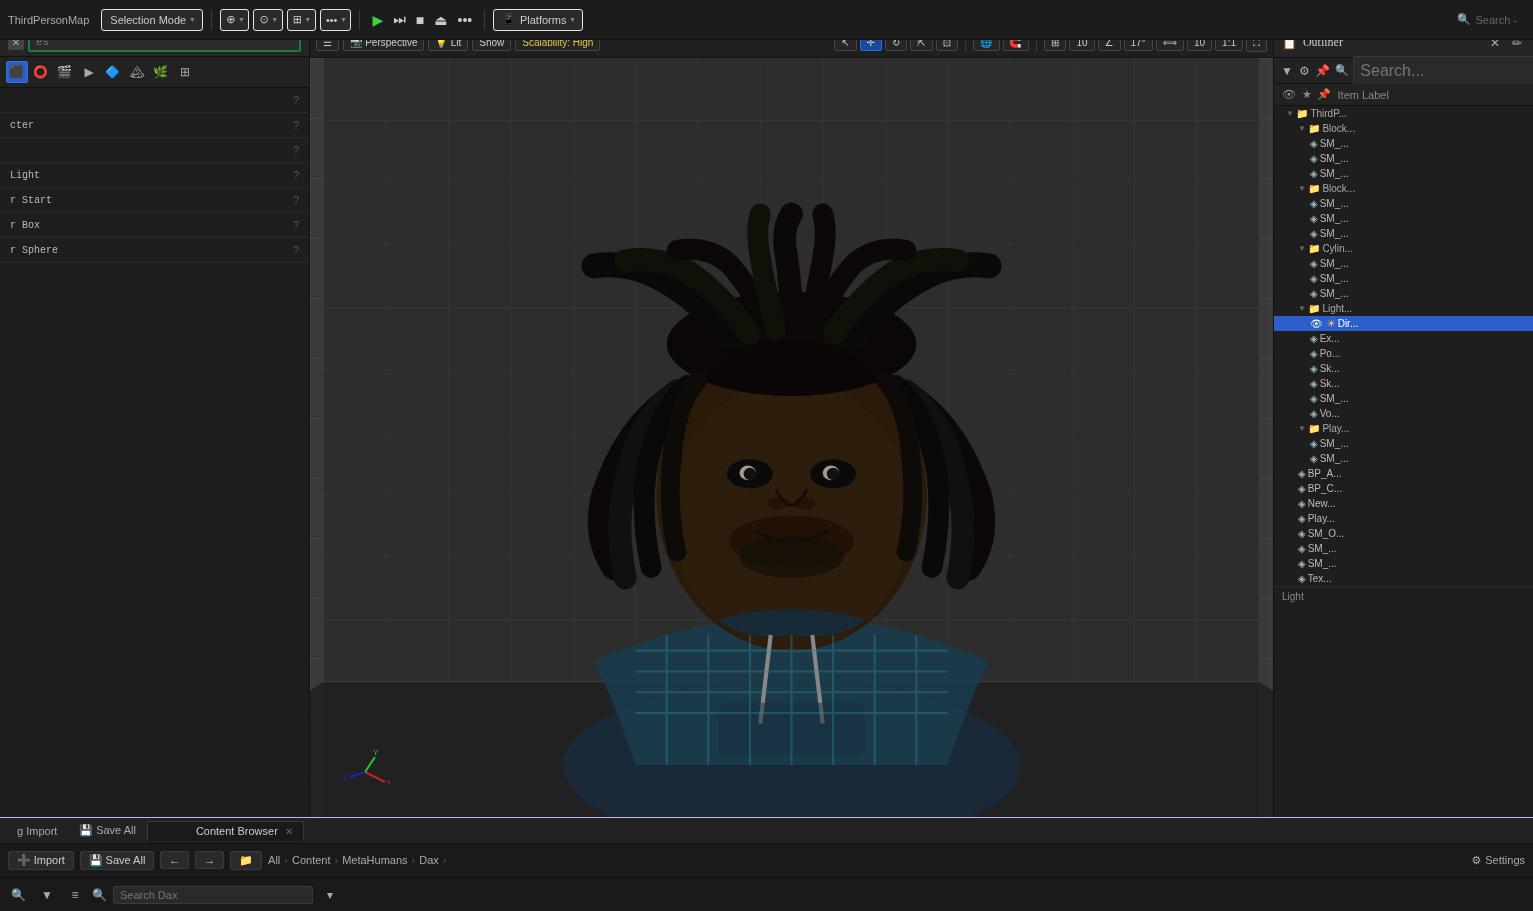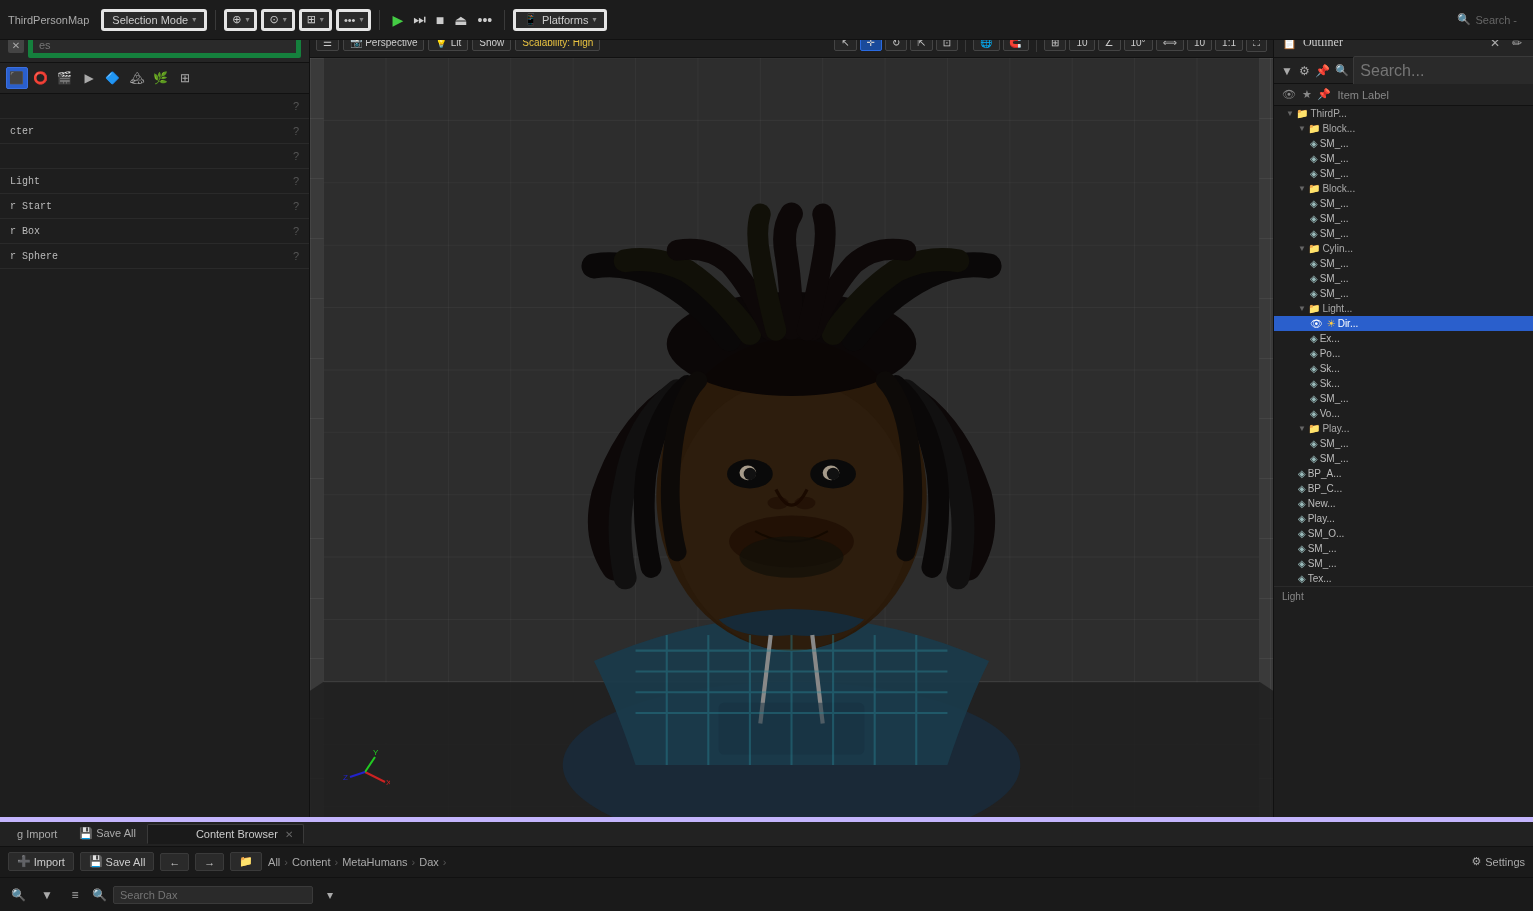--- a/index.html
+++ b/index.html
@@ -27,21 +27,21 @@
       border-bottom: 1px solid #111;
       z-index: 100;
     }
     .menu-title {
       color: #aaa;
       font-size: 11px;
       margin-right: 8px;
     }
     .toolbar-btn {
       background: #2a2a2a;
-      border: 3px solid #e5e5e5;
+      border: 1px solid #e5e5e5;
       border-radius: 3px;
       color: #ccc;
       padding: 2px 8px;
       font-size: 11px;
       cursor: pointer;
       display: flex;
       align-items: center;
       gap: 4px;
       height: 22px;
     }
@@ -115,25 +115,26 @@
       cursor: pointer;
       font-size: 10px;
       display: flex;
       align-items: center;
       justify-content: center;
     }
 
     .panel-search {
       flex: 1;
       background: #2a2a2a;
-      border: 5px solid #15803d;
+      border: 2px solid #15803d;
       color: #ccc;
       padding: 2px 6px;
       font-size: 11px;
       border-radius: 2px;
+      font-family: Liberation Mono, monospace;
     }
 
     .left-panel-icons {
       display: flex;
       align-items: center;
       padding: 4px 6px;
       gap: 2px;
       background: #222;
       border-bottom: 1px solid #111;
     }
@@ -324,21 +325,21 @@
     .outliner-indent-3 { padding-left: 36px; }
 
     .tree-arrow { color: #666; margin-right: 2px; font-size: 8px; }
     .tree-icon { color: #7a9; margin-right: 2px; font-size: 10px; }
     .tree-mesh-icon { color: #9bb; margin-right: 2px; font-size: 10px; }
 
     
     .bottom-area {
       height: 60px;
       background: #1a1a1a;
-      border-top: 5px solid #c4b5fd;
+      border-top: 1px solid #c4b5fd;
       display: flex;
       flex-direction: column;
     }
 
     .bottom-tabs {
       display: flex;
       align-items: center;
       height: 26px;
       background: #222;
       padding: 0 6px;
@@ -567,21 +568,21 @@
           <button class="vp-btn">↻</button>
           <button class="vp-btn">⇱</button>
           <button class="vp-btn">⊡</button>
           <div class="toolbar-separator" style="height:18px;"></div>
           <button class="vp-btn">🌐</button>
           <button class="vp-btn">🧲</button>
           <div class="toolbar-separator" style="height:18px;"></div>
           <button class="vp-btn">⊞</button>
           <span class="vp-btn">10</span>
           <button class="vp-btn">∠</button>
-          <span class="vp-btn">10°</span>
+          <span class="vp-btn">17°</span>
           <button class="vp-btn">⟺</button>
           <span class="vp-btn">10</span>
           <button class="vp-btn">1:1</button>
           <button class="vp-btn">⛶</button>
         </div>
       </div>
 
       <div class="viewport-bg">
         <div class="viewport-grid"></div>
 

